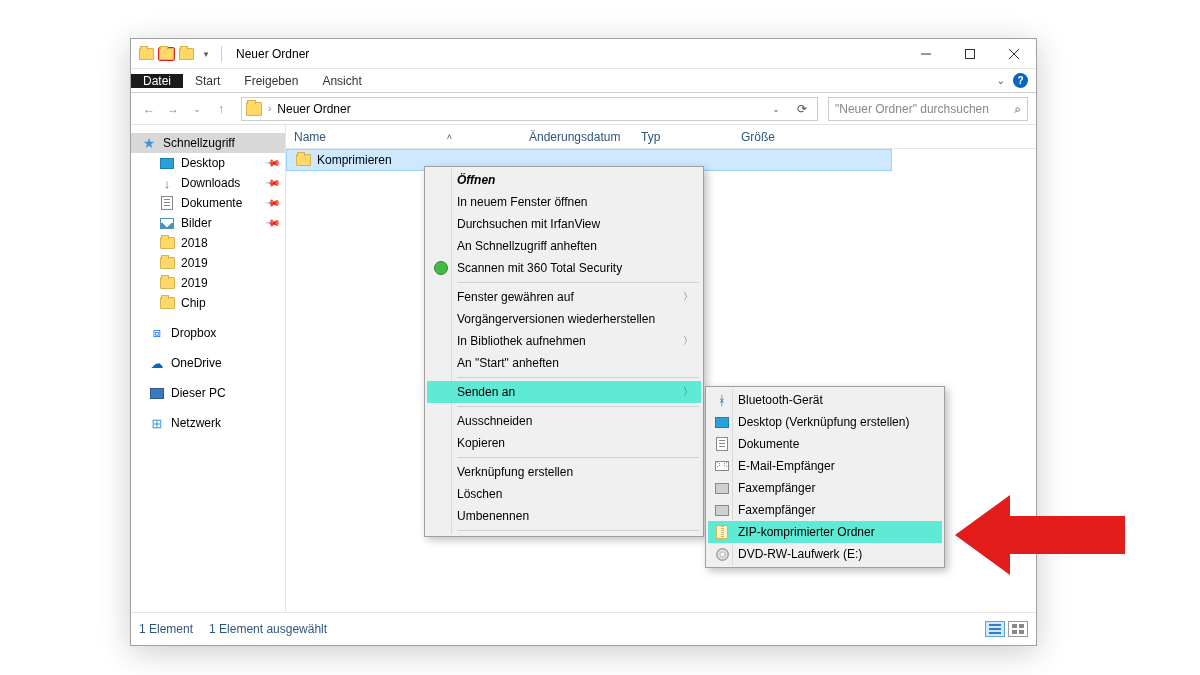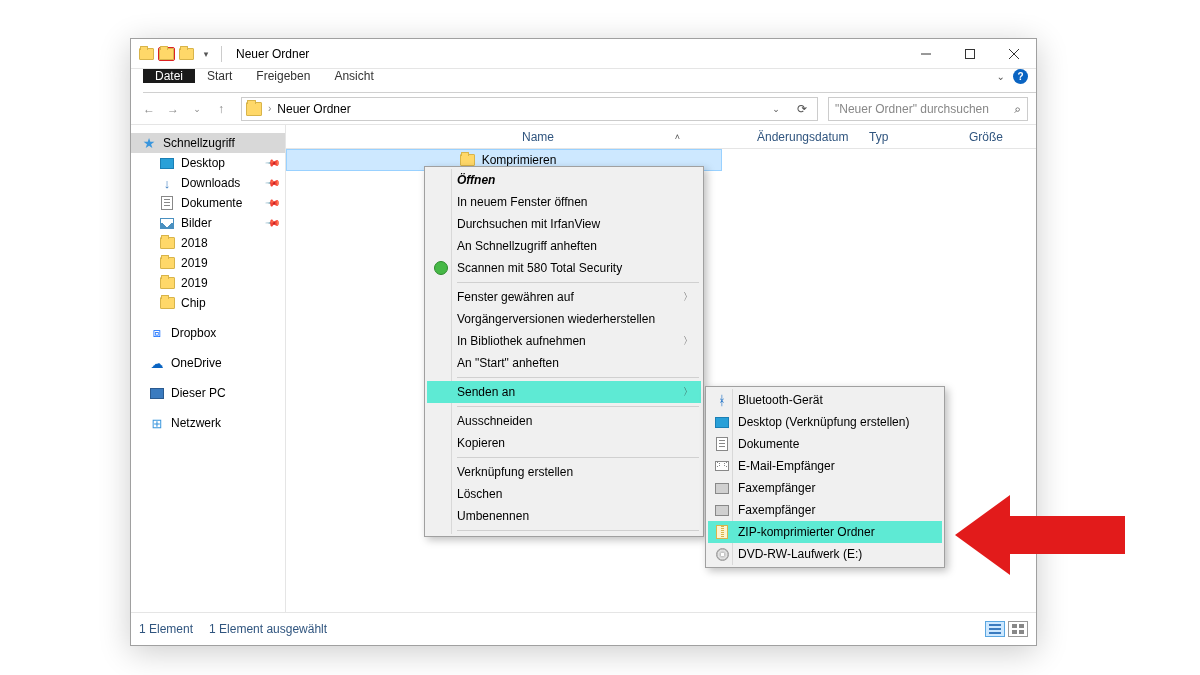--- a/index.html
+++ b/index.html
@@ -35,24 +35,23 @@
   }
   .titlebar-left { display: flex; align-items: center; padding-left: 6px; gap: 2px; }
   .titlebar-title { margin-left: 8px; font-size: 12px; }
   .winbtns { margin-left: auto; display: flex; }
   .winbtn { width: 44px; height: 28px; display:flex; align-items:center; justify-content:center; }
   .winbtn svg { width:10px; height:10px; }
   
   .ribbon {
     height: 24px;
     display: flex;
-    align-items: flex-start;
+    align-items: center;
     background: #fff;
     border-bottom: 1px solid #d0d0d0;
-    margin-left: 12px;
   }
   .ribbon-tab { padding: 0 12px; display:flex; align-items:center; font-size:12px; color:#333; }
   .ribbon-tab.datei { background:#1a1a1a; color:#fff; }
   .ribbon-right { margin-left:auto; display:flex; align-items:center; padding-right:8px; gap:8px; }
   .help-circle { width:15px; height:15px; border-radius:50%; background:#0a64c2; color:#fff; display:flex; align-items:center; justify-content:center; font-size:10px; font-weight:bold; }
   
   .navbar {
     height: 32px;
     display:flex; align-items:center;
     padding: 0 8px;
@@ -118,21 +117,20 @@
   .pc-ic { width:14px; height:11px; background:#3a7bbf; border:1px solid #2a5a8f; }
   .net-ic { color:#3a96dd; font-size:13px; }
   
   .content { flex:1; display:flex; flex-direction:column; }
   .colheaders {
     height:24px;
     display:flex; align-items:center;
     border-bottom:1px solid #e5e5e5;
     font-size:12px;
     color:#30557f;
-    justify-content:flex-end;
   }
   .col { padding:0 8px; border-right:1px solid transparent; }
   .col.name { width:235px; display:flex; align-items:center; justify-content:space-between; }
   .col.date { width:112px; }
   .col.type { width:100px; }
   .col.size { width:75px; }
   .sortarrow { font-size:9px; color:#555; margin-right:60px; }
   .filelist { flex:1; position:relative; }
   .filerow {
     height:22px;
@@ -367,21 +365,21 @@
       <div class="colheaders">
         <div class="col name">
           <span>Name</span>
           <span class="sortarrow">˄</span>
         </div>
         <div class="col date">Änderungsdatum</div>
         <div class="col type">Typ</div>
         <div class="col size">Größe</div>
       </div>
       <div class="filelist">
-        <div class="filerow" style="width:436px;justify-content:center;">
+        <div class="filerow" style="width:606px;">
           <span class="icon">
               <span class="folder-sm"></span>
             </span>
           <span>Komprimieren</span>
         </div>
       </div>
     </div>
   </div>
 
   <div class="statusbar">
@@ -418,21 +416,21 @@
   <div class="ctx-item">
       <span>Durchsuchen mit IrfanView</span>
     </div>
   <div class="ctx-item">
       <span>An Schnellzugriff anheften</span>
     </div>
   <div class="ctx-item">
     <span class="ctxicon">
         <span class="scan-ic"></span>
       </span>
-    <span>Scannen mit 580 Total Security</span>
+    <span>Scannen mit 360 Total Security</span>
   </div>
   <div class="ctx-sep"></div>
   <div class="ctx-item">
       <span>Fenster gewähren auf</span>
       <span class="arrow">〉</span>
     </div>
   <div class="ctx-item">
       <span>Vorgängerversionen wiederherstellen</span>
     </div>
   <div class="ctx-item">

